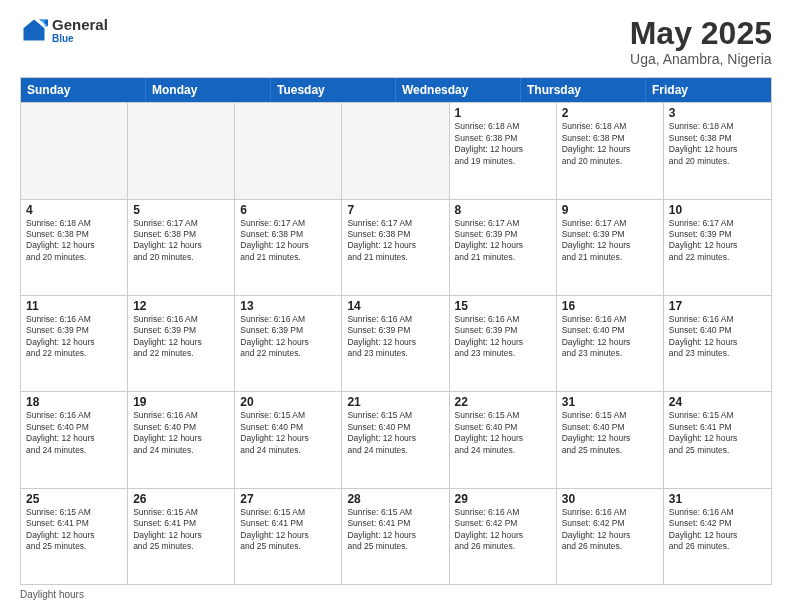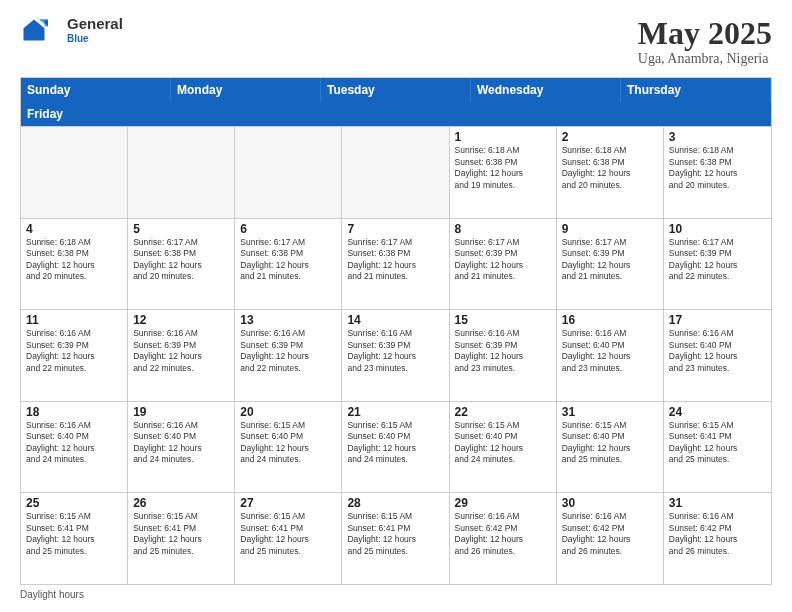--- a/index.html
+++ b/index.html
@@ -18,22 +18,22 @@
       flex-direction: column;
     }
     .header {
       display: flex;
       justify-content: space-between;
       align-items: flex-start;
       margin-bottom: 10px;
     }
     .logo {
       display: flex;
-      align-items: flex-start;
-      gap: 19px;
+      align-items: flex-end;
+      gap: 4px;
     }
     .logo-text {
       display: flex;
       flex-direction: column;
       line-height: 1.1;
     }
     .logo-general {
       font-size: 15px;
       font-weight: bold;
       color: #333;
@@ -41,42 +41,41 @@
     .logo-blue {
       font-size: 10px;
       font-weight: bold;
       color: #1565c0;
     }
     .logo-icon {
       width: 28px;
       height: 28px;
     }
     .title-block {
-      text-align: left;
-      font-family: Liberation Serif, serif;
+      text-align: center;
     }
     .main-title {
       font-size: 32px;
       font-weight: bold;
       color: #333;
       line-height: 1.1;
     }
     .subtitle {
       font-size: 14px;
       color: #555;
     }
     .calendar {
       flex: 1;
       display: flex;
       flex-direction: column;
       border: 1px solid #ccc;
     }
     .cal-header {
       display: grid;
-      grid-template-columns: repeat(5, 1fr);
+      grid-template-columns: repeat(6, 1fr);
       background: #1565c0;
     }
     .cal-header-cell {
       color: #fff;
       font-size: 12px;
       font-weight: bold;
       padding: 5px 6px;
       text-align: left;
       border-right: 1px solid #2979d0;
     }

